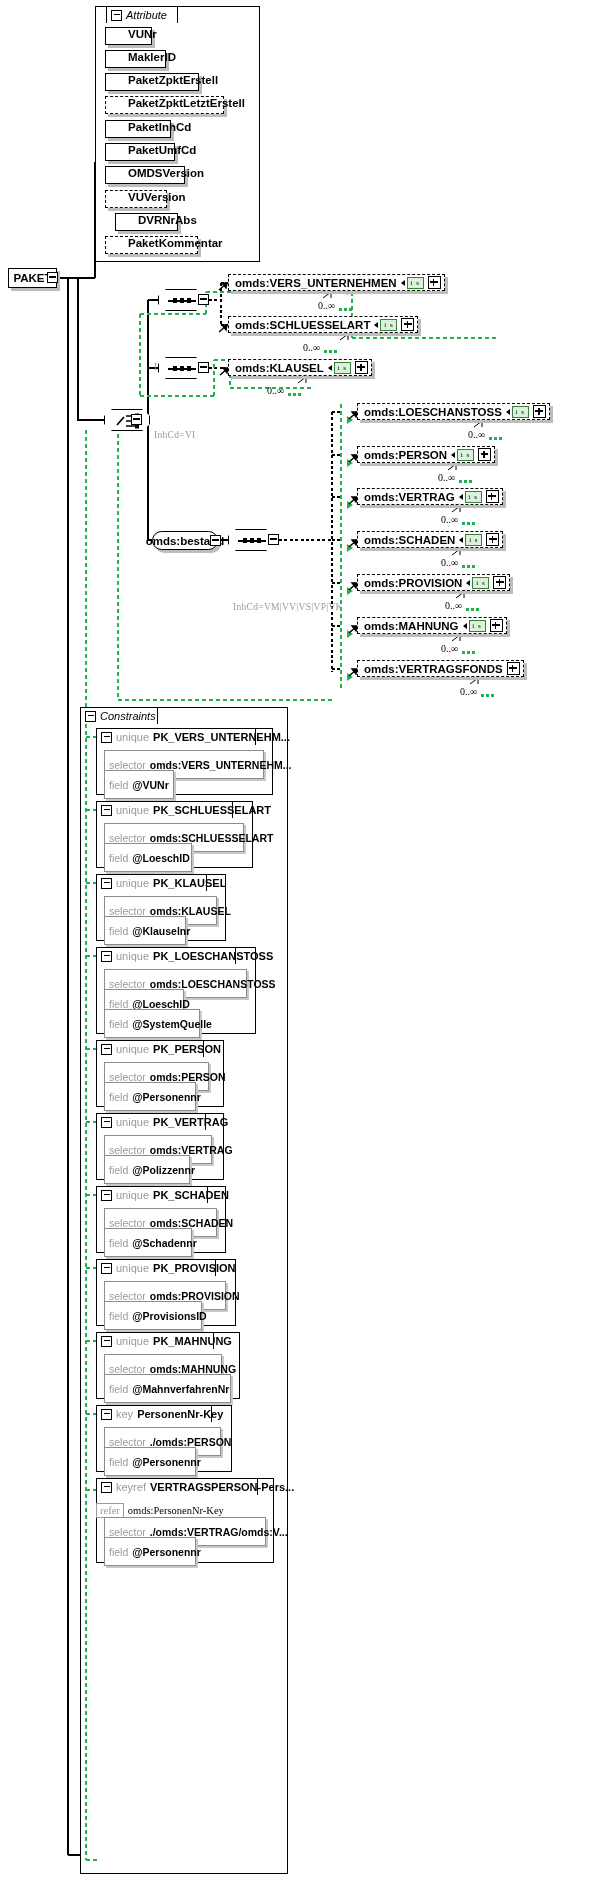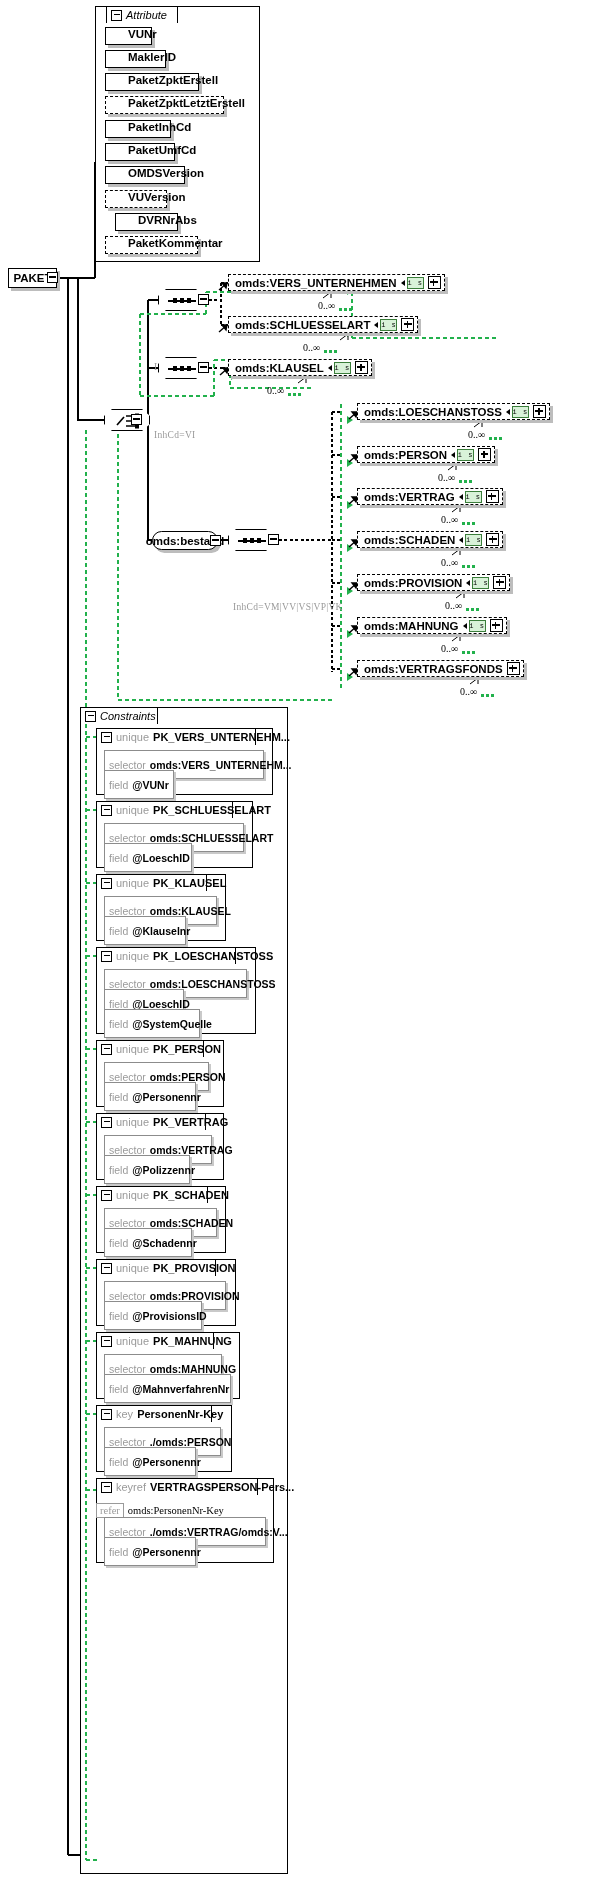--- a/index.html
+++ b/index.html
@@ -91,21 +91,21 @@
     background:#fff;border:1.5px dashed #000;
     display:flex;align-items:center;gap:4px;
     height:17px;padding:0 3px 0 6px;
     font-weight:bold;font-size:11.5px;white-space:nowrap;
     box-shadow:3px 3px 0 0 #bdbdbd;
   }
   .isbadge{
     display:inline-flex;align-items:center;justify-content:center;
     width:15px;height:10px;background:#d9f2d9;border:1px solid #3a7d3a;
     font-size:7px;font-weight:normal;letter-spacing:1px;color:#000;
-    font-family:Liberation Mono, monospace;flex:none;
+    font-family:Liberation Serif, serif;flex:none;
   }
   .arrowleft{
     width:0;height:0;border-top:3px solid transparent;border-bottom:3px solid transparent;
     border-right:4px solid #000;flex:none;margin-right:-2px;
   }
   .card{
     position:absolute;font-size:10px;color:#000;font-weight:normal;
     font-family:"Liberation Serif", serif;white-space:nowrap;
   }
   .inhcd{

